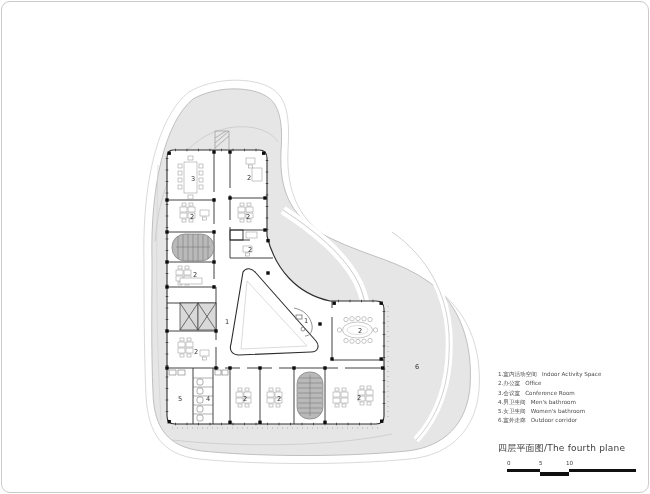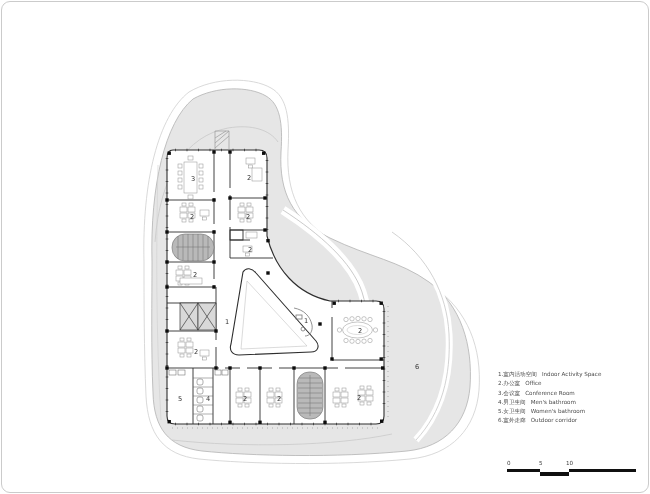--- a/index.html
+++ b/index.html
@@ -304,20 +304,21 @@
 
   <div class="legend">
     <div class="legend-row"><span>1.室内活动空间</span><span class="legend-en">Indoor Activity Space</span></div>
     <div class="legend-row"><span>2.办公室</span><span class="legend-en">Office</span></div>
     <div class="legend-row"><span>3.会议室</span><span class="legend-en">Conference Room</span></div>
     <div class="legend-row"><span>4.男卫生间</span><span class="legend-en">Men's bathroom</span></div>
     <div class="legend-row"><span>5.女卫生间</span><span class="legend-en">Women's bathroom</span></div>
     <div class="legend-row"><span>6.室外走廊</span><span class="legend-en">Outdoor corridor</span></div>
   </div>
 
+  <div class="plan-title">四层平面图/The fourth plane</div>
 
   <div class="scalebar">
     <span class="sb-num n0">0</span>
     <span class="sb-num n5">5</span>
     <span class="sb-num n10">10</span>
     <div class="sb-seg seg1"></div>
     <div class="sb-seg seg2"></div>
     <div class="sb-seg seg3"></div>
   </div>
 

